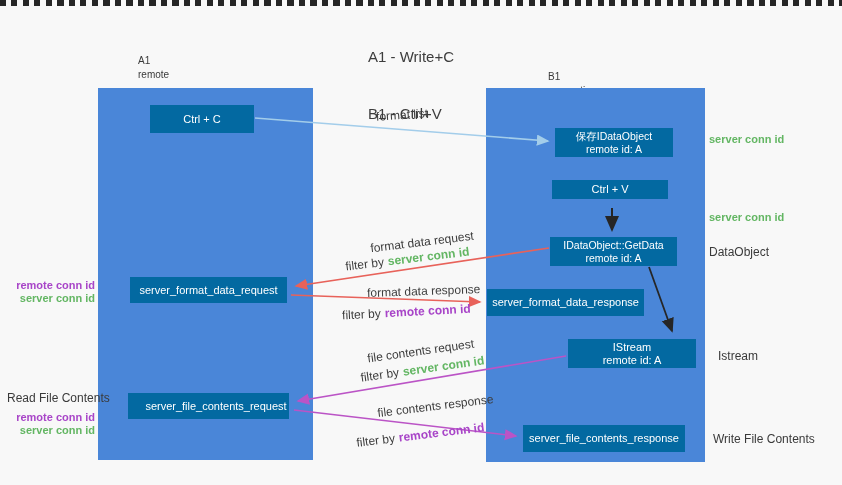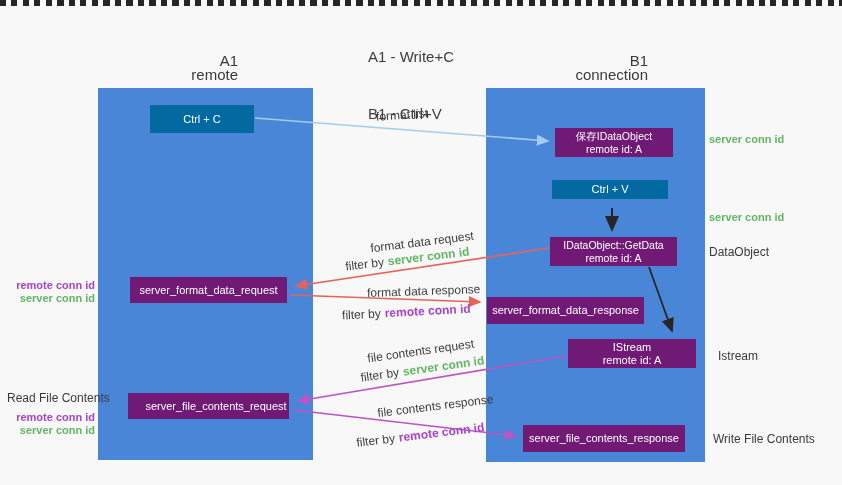--- a/index.html
+++ b/index.html
@@ -10,30 +10,30 @@
     background: #f8f8f8;
     font-family: "Liberation Sans", sans-serif;
     color: #3d3d3d;
     overflow: hidden;
   }
   .abs { position: absolute; }
   .title {
     font-size: 15px; line-height: 19px; color: #3d3d3d; white-space: pre;
   }
   .col-header {
-    font-size: 15px; line-height: 14px; text-align: right; color: #3a3a3a;
+    font-size: 10px; line-height: 14px; text-align: left; color: #3a3a3a;
   }
   .lane { background: #4a86d8; }
   .box {
     display: flex; flex-direction: column; align-items: center; justify-content: center;
     color: #ffffff; font-size: 11px; line-height: 13px; text-align: center;
     white-space: nowrap;
   }
   .box.green { background: #0369a1; }
-  .box.orange { background: #701a75; }
+  .box.orange { background: #0369a1; }
   .divider {
     left: 0; top: 169; width: 842px; height: 6px;
     background: repeating-linear-gradient(to right, #262626 0 6px, transparent 6px 11.5px);
   }
   .side-label { font-size: 12px; color: #3a3a3a; white-space: nowrap; }
   .conn-green { color: #63b663; font-weight: bold; font-size: 11px; white-space: nowrap; }
   .conn-purple { color: #a845c8; font-weight: bold; font-size: 11px; white-space: nowrap; }
   .conn-stack { text-align: right; line-height: 13px; }
   .flow-label { font-size: 12px; color: #3d3d3d; white-space: nowrap; }
   .flow-label .filter-word { margin-right: 4px; }
@@ -46,21 +46,21 @@
 
   <div class="abs title" style="left:368px; top:9px;">
     <div>A1 - Write+C</div>
     <div>B1 - Ctrl+V</div>
   </div>
 
   <div class="abs col-header" style="left:138px; top:54px; width:100px;">
     <div>A1</div>
     <div>remote</div>
   </div>
-  <div class="abs col-header" style="left:548px; top:54px; width:100px;">
+  <div class="abs col-header" style="left:548px; top:70px; width:100px;">
     <div>B1</div>
     <div>connection</div>
   </div>
 
   <div class="abs lane" style="left:98px; top:88px; width:215px; height:372px;"></div>
   <div class="abs lane" style="left:486px; top:88px; width:219px; height:374px;"></div>
 
   <div class="abs divider"></div>
 
   <svg class="overlay" width="842" height="485" viewBox="0 0 842 485">
@@ -102,21 +102,21 @@
 
   <div class="abs box orange" style="left:550px; top:237px; width:127px; height:29px; font-size:10.5px;">
     <span>IDataObject::GetData</span>
     <span>remote id: A</span>
   </div>
 
   <div class="abs box orange" style="left:130px; top:277px; width:157px; height:26px;">
     <span>server_format_data_request</span>
   </div>
 
-  <div class="abs box orange" style="left:487px; top:297px; width:157px; height:27px;">
+  <div class="abs box orange" style="left:487px; top:289px; width:157px; height:27px;">
     <span>server_format_data_response</span>
   </div>
 
   <div class="abs box orange" style="left:568px; top:339px; width:128px; height:29px;">
     <span>IStream</span>
     <span>remote id: A</span>
   </div>
 
   <div class="abs box orange" style="left:128px; top:393px; width:161px; height:26px;padding-left:15px;">
     <span>server_file_contents_request</span>

